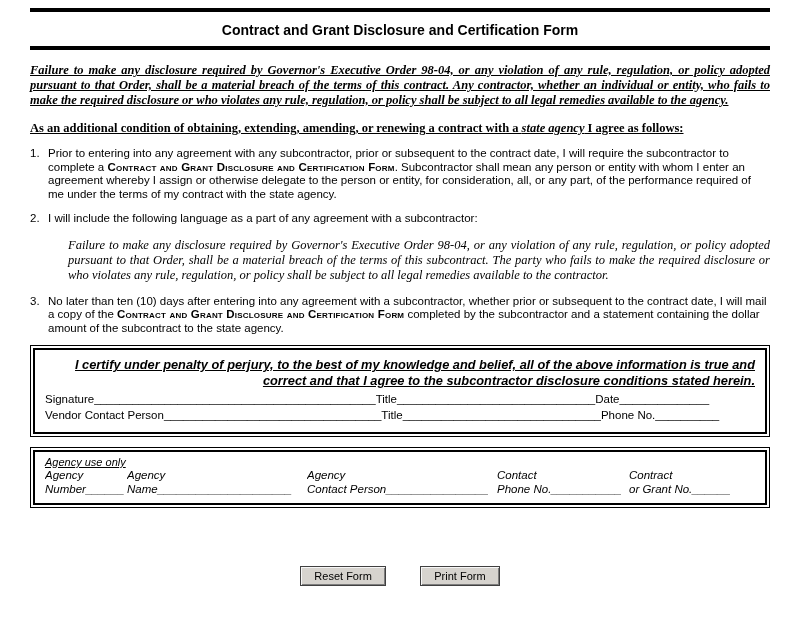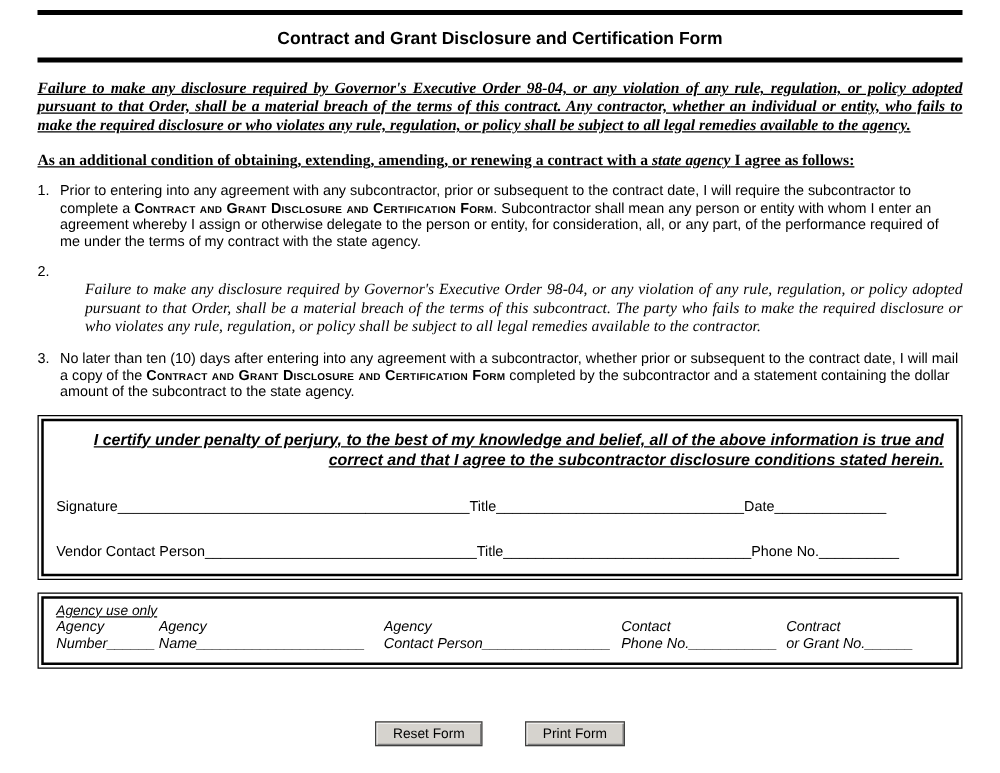--- a/index.html
+++ b/index.html
@@ -37,39 +37,39 @@
     font-size:12.5px; line-height:15px; text-align:justify;
     margin:12px 0 1px 20px;
   }
   .dblbox { border:1px solid #000; padding:2px; margin-top:10px; background:#fff; }
   .dblbox .inner { border:2px solid #000; padding:7px 10px 11px 10px; }
   .cert-statement {
     font-weight:bold; font-style:italic; text-decoration:underline;
     font-size:12.8px; line-height:16px;text-align:right;
   }
   .fieldrow {
-    font-size:11.5px; margin-top:24px;
+    font-size:11.5px; margin-top:4px;
     white-space:nowrap; overflow:hidden;
   }
   .agency .inner { padding:4px 10px 7px 10px; }
   .agency-head { font-style:italic; text-decoration:underline; font-size:11px; }
   .agency-row { display:flex; font-size:11.5px; line-height:13.5px; margin-top:1px; white-space:nowrap;font-style:italic; }
   .acol { flex:none; overflow:hidden; }
   .acol.c1 { width:82px; }
   .acol.c2 { width:180px; }
   .acol.c3 { width:190px; }
   .acol.c4 { width:132px; }
   .acol.c5 { flex:1; }
   .buttons { margin-top:42px; text-align:center; }
   .btn {
     display:inline-block; background:#d6d3ce; color:#000;
     border:1px solid #404040;
     box-shadow: inset 1px 1px 0 #f7f7f7, inset -1px -1px 0 #7d7d7d;
     font-family:"Liberation Sans", sans-serif;
-    font-size:11px; padding:3px 13px; margin:0 15px; cursor:pointer;
+    font-size:11px; padding:3px 13px; margin:16px 15px; cursor:pointer;
   }
 </style>
 </head>
 <body>
 
 <div class="page">
 
   <div class="rule"></div>
 
   <div class="title">Contract and Grant Disclosure and Certification Form</div>
@@ -83,20 +83,21 @@
   <div class="list">
 
     <div class="item">
       <div class="num">1.</div>
       <div class="itext"><span>Prior to entering into any agreement with any subcontractor, prior or subsequent to the contract date, I will require the subcontractor to complete a </span><span class="caps">Contract and Grant Disclosure and Certification Form</span><span>.  Subcontractor shall mean any person or entity with whom I enter an agreement whereby I assign or otherwise delegate to the person or entity, for consideration, all, or any part, of the performance required of me under the terms of my contract with the state agency.</span></div>
     </div>
 
     <div class="item">
       <div class="num">2.</div>
       <div class="itext">
+        <span>I will include the following language as a part of any agreement with a subcontractor:</span>
         <p class="quote">Failure to make any disclosure required by Governor's Executive Order 98-04, or any violation of any rule, regulation, or policy adopted pursuant to that Order, shall be a material breach of the terms of this subcontract.  The party who fails to make the required disclosure or who violates any rule, regulation, or policy shall be subject to all legal remedies available to the contractor.</p>
       </div>
     </div>
 
     <div class="item">
       <div class="num">3.</div>
       <div class="itext"><span>No later than ten (10) days after entering into any agreement with a subcontractor, whether prior or subsequent to the contract date, I will mail a copy of the </span><span class="caps">Contract and Grant Disclosure and Certification Form</span><span> completed by the subcontractor and a statement containing the dollar amount of the subcontract to the state agency.</span></div>
     </div>
 
   </div>

